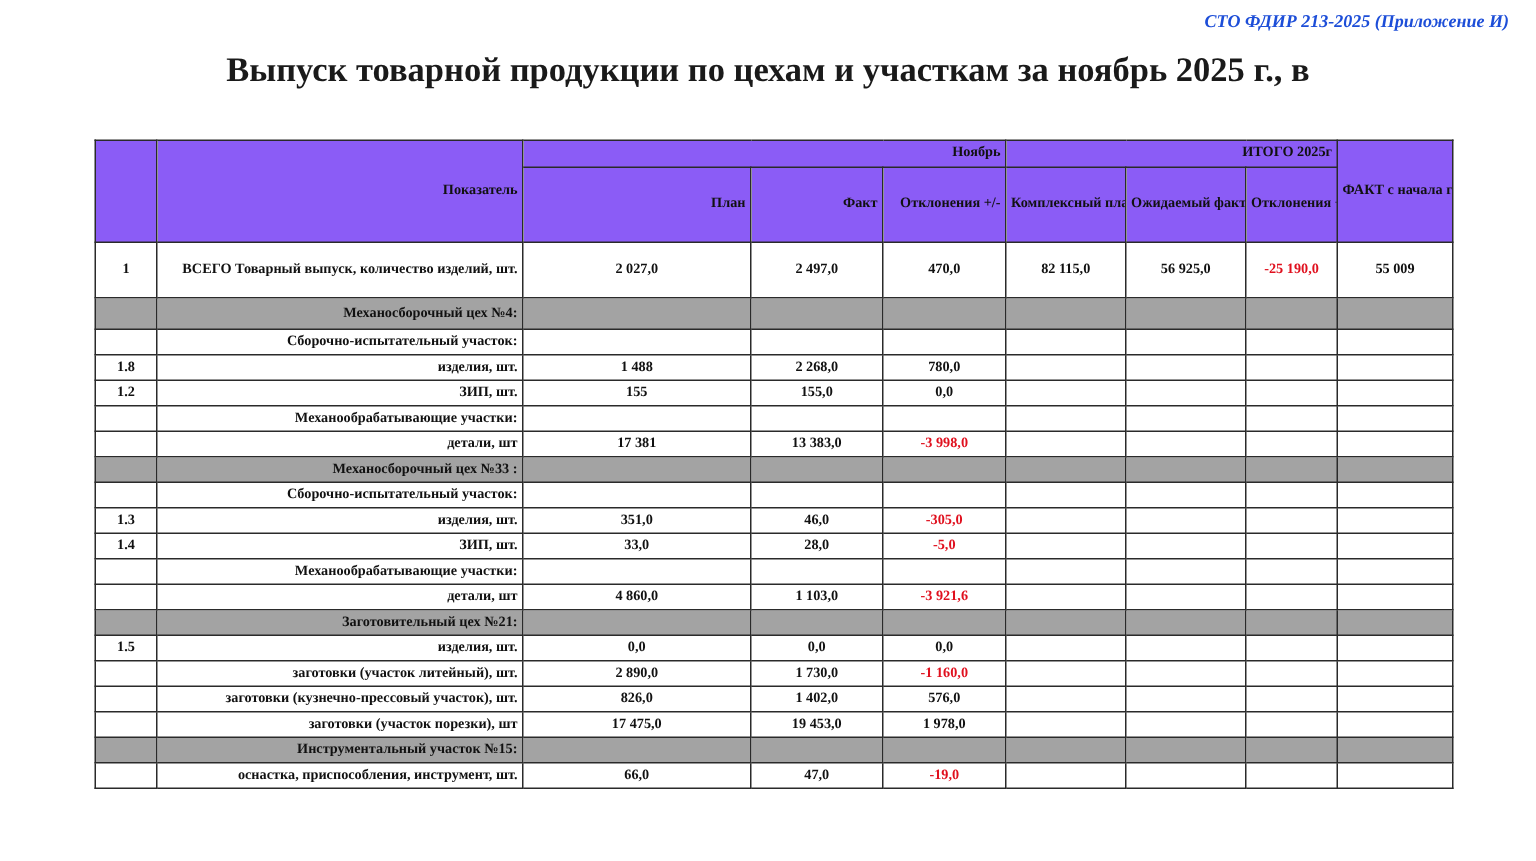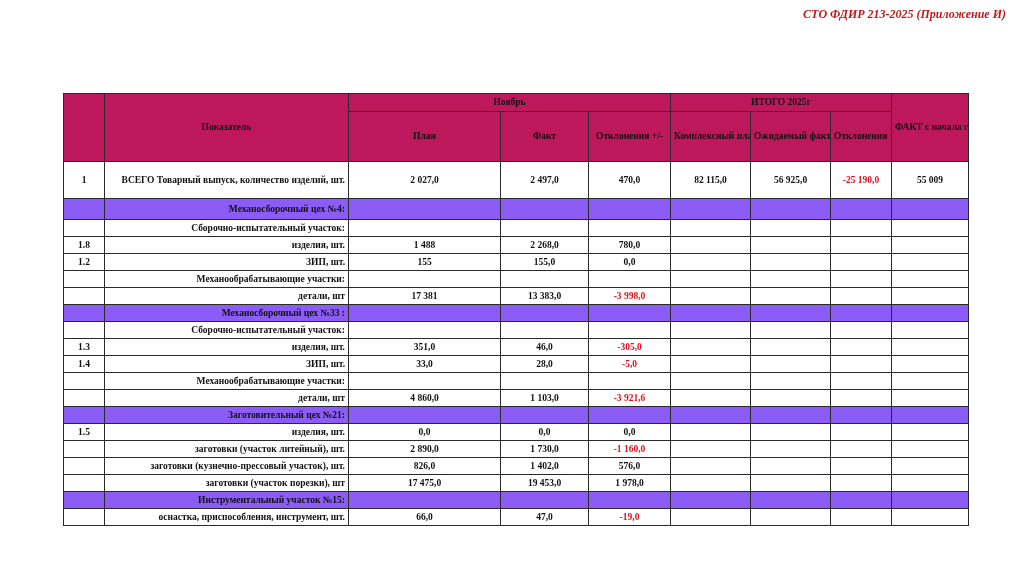--- a/index.html
+++ b/index.html
@@ -1,39 +1,40 @@
 <!DOCTYPE html>
 <html><head>
 <meta charset="utf-8">
 <style>
   html, body { margin:0; padding:0; background:#ffffff; }
   body { width:1024px; height:574px; position:relative; overflow:hidden; font-family:"Liberation Serif", "DejaVu Serif", serif; color:#111; }
-  .doc-code { position:absolute; top:7px; right:18px; font-style:italic; font-weight:bold; font-size:12px; color:#b91c1c; }
+  .doc-code { position:absolute; top:7px; right:18px; font-style:italic; font-weight:bold; font-size:12px; color:#1d4ed8; }
   .page-title { position:absolute; top:33px; left:40px; width:944px; text-align:center; font-weight:bold; font-size:23px; line-height:27px; color:#1a1a1a; }
   table.report { position:absolute; left:63px; top:93px; border-collapse:collapse; table-layout:fixed; width:905px; }
   table.report td, table.report th { border:1.4px solid #2a2a2a; padding:0 3px; font-size:9.5px; font-weight:bold; line-height:11px; overflow:hidden; white-space:nowrap; }
-  table.report th { text-align:center; font-weight:bold; background:#be185d; }
+  table.report th { text-align:right; font-weight:bold; background:#8b5cf6; }
   th.wrap, td.wrap { white-space:normal; }
   td.num { text-align:center; }
   td.idx { text-align:center; font-size:10px; }
   td.label { text-align:right; padding-left:1px; }
   td.neg { color:#e0101e;margin-left:42px; }
   td.ital { }
-  tr.yellow td { background:#8b5cf6; }
+  tr.yellow td { background:#a3a3a3; }
   tr.h1 th { height:17px; }
   tr.h2 th { height:49px;margin-left:46px; }
   tr.total td { height:36px; }
   tr.r td { height:16px; }
   tr.yellow.tall td { height:20px; }
 </style>
 </head>
 <body>
 
 <div class="doc-code">СТО ФДИР 213-2025 (Приложение И)</div>
 <div class="page-title">
+  <div>Выпуск товарной продукции по цехам и участкам за ноябрь 2025 г., в</div>
 </div>
 
 <table class="report">
   <colgroup>
     <col style="width:41px">
     <col style="width:244px">
     <col style="width:152px">
     <col style="width:88px">
     <col style="width:82px">
     <col style="width:80px">

